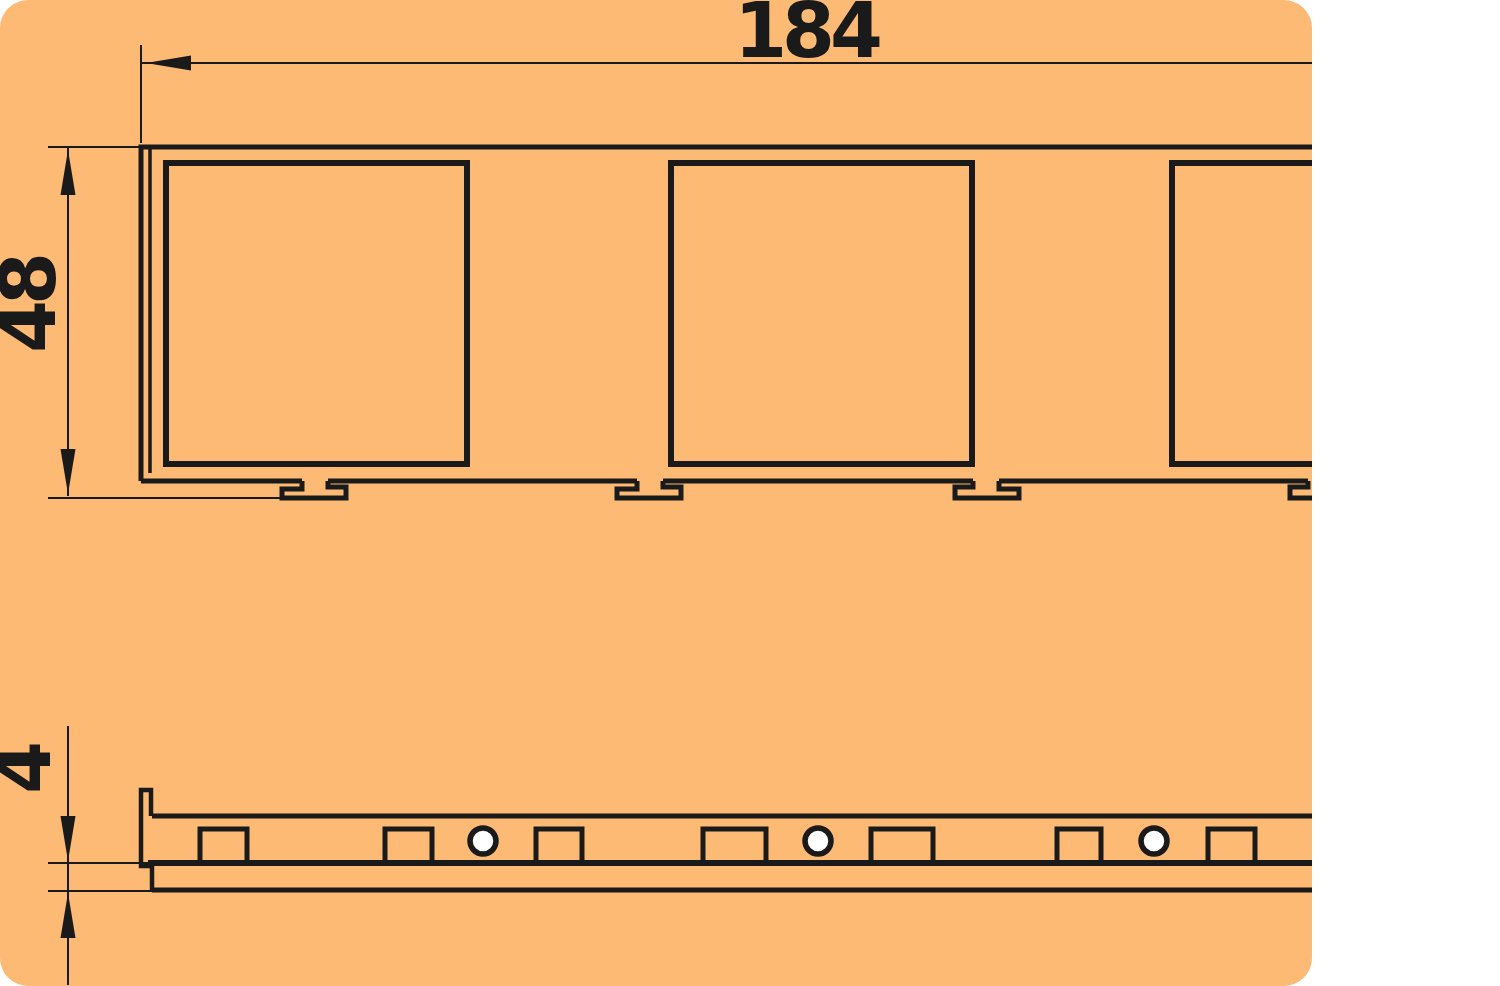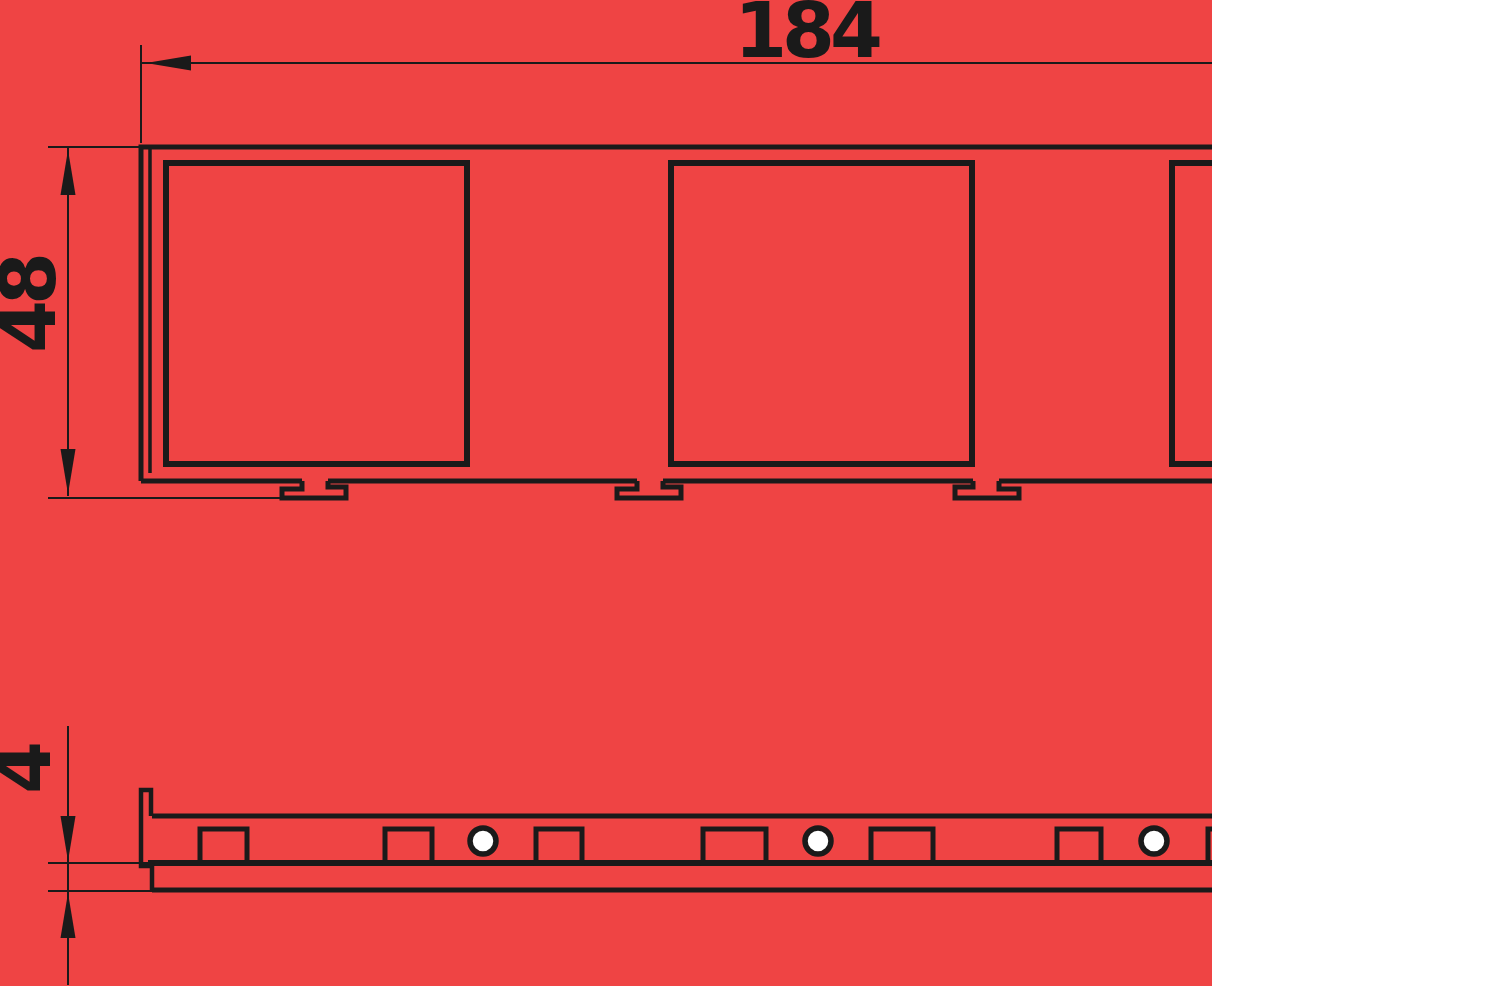--- a/index.html
+++ b/index.html
@@ -1,21 +1,22 @@
 <!DOCTYPE html>
 <html><head>
 <meta charset="utf-8">
 <style>
   html, body { margin: 0; padding: 0; background: #ffffff; }
   .stage {
     position: relative;
-    width: 1212px;
+    width: 1312px;
     height: 986px;
-    background: #ef4444;
+    background: #fdba74;
     overflow: hidden;
+    border-radius: 28px;
   }
   svg { display: block; }
   .dimtext {
     font-family: "DejaVu Sans", "Liberation Sans", sans-serif;
     font-weight: 800;
     font-size: 76px;
     letter-spacing: -5px;
     fill: #1a1a1a;
   }
 </style>

